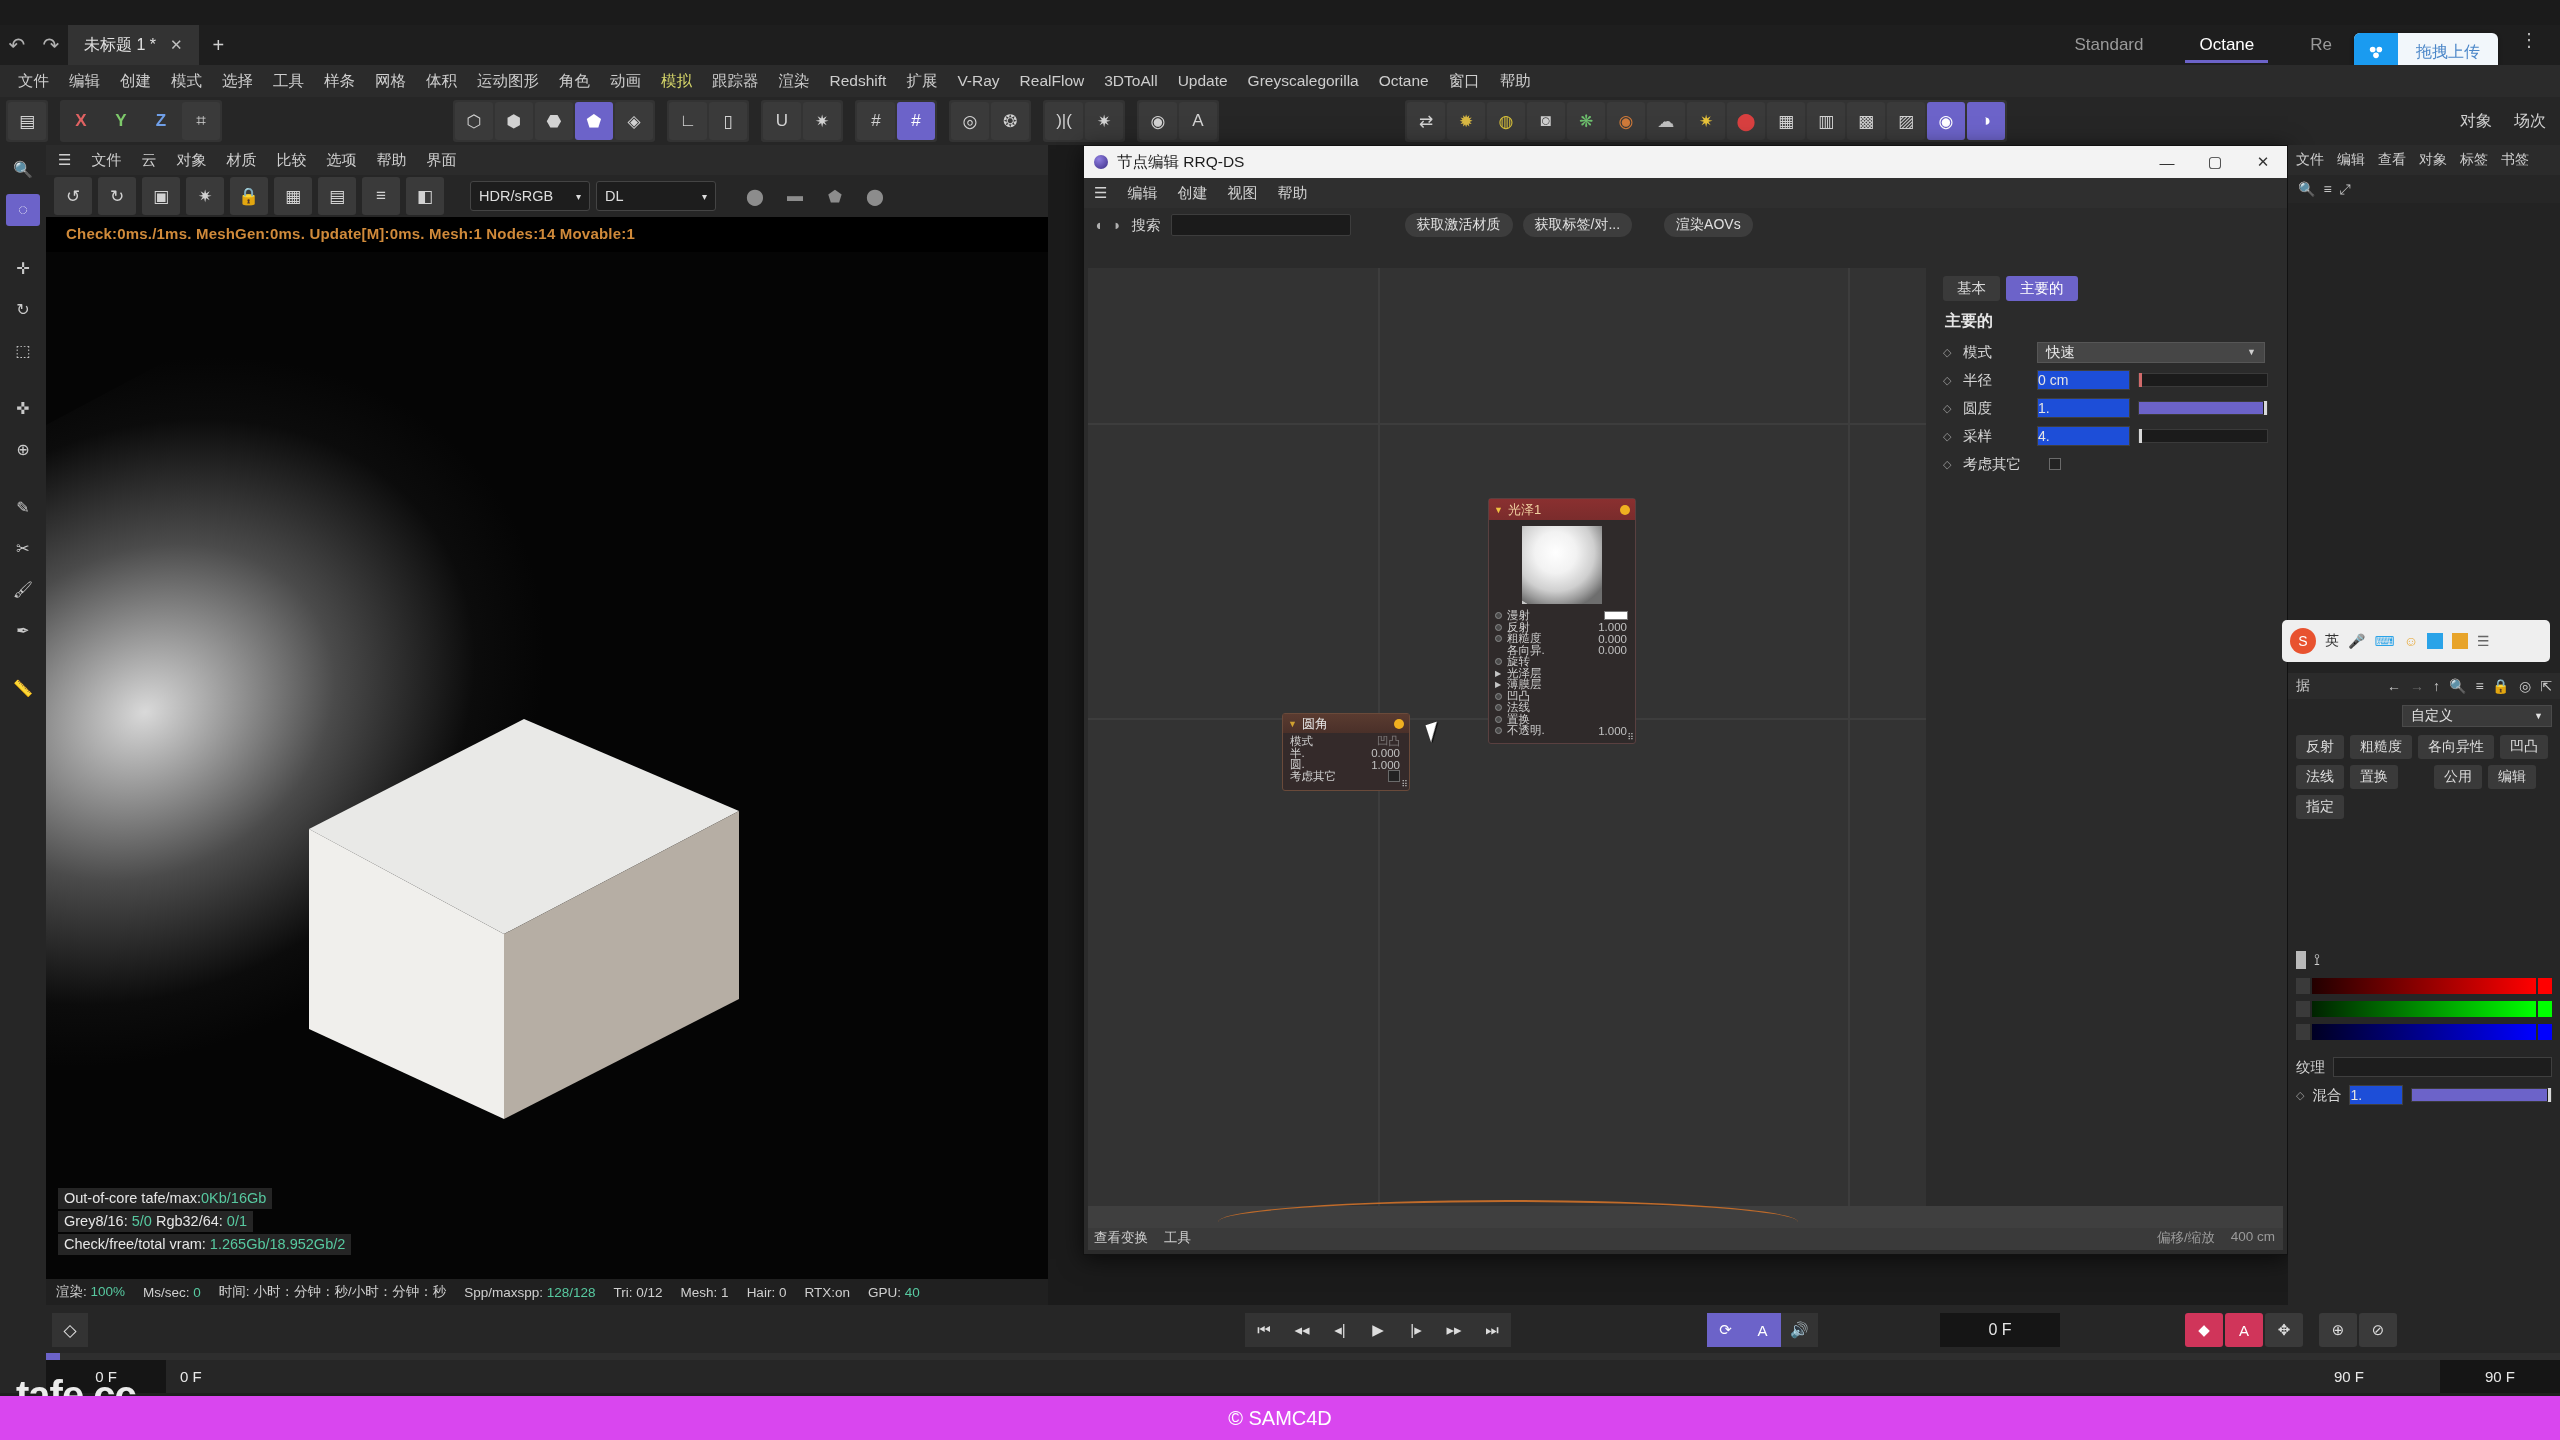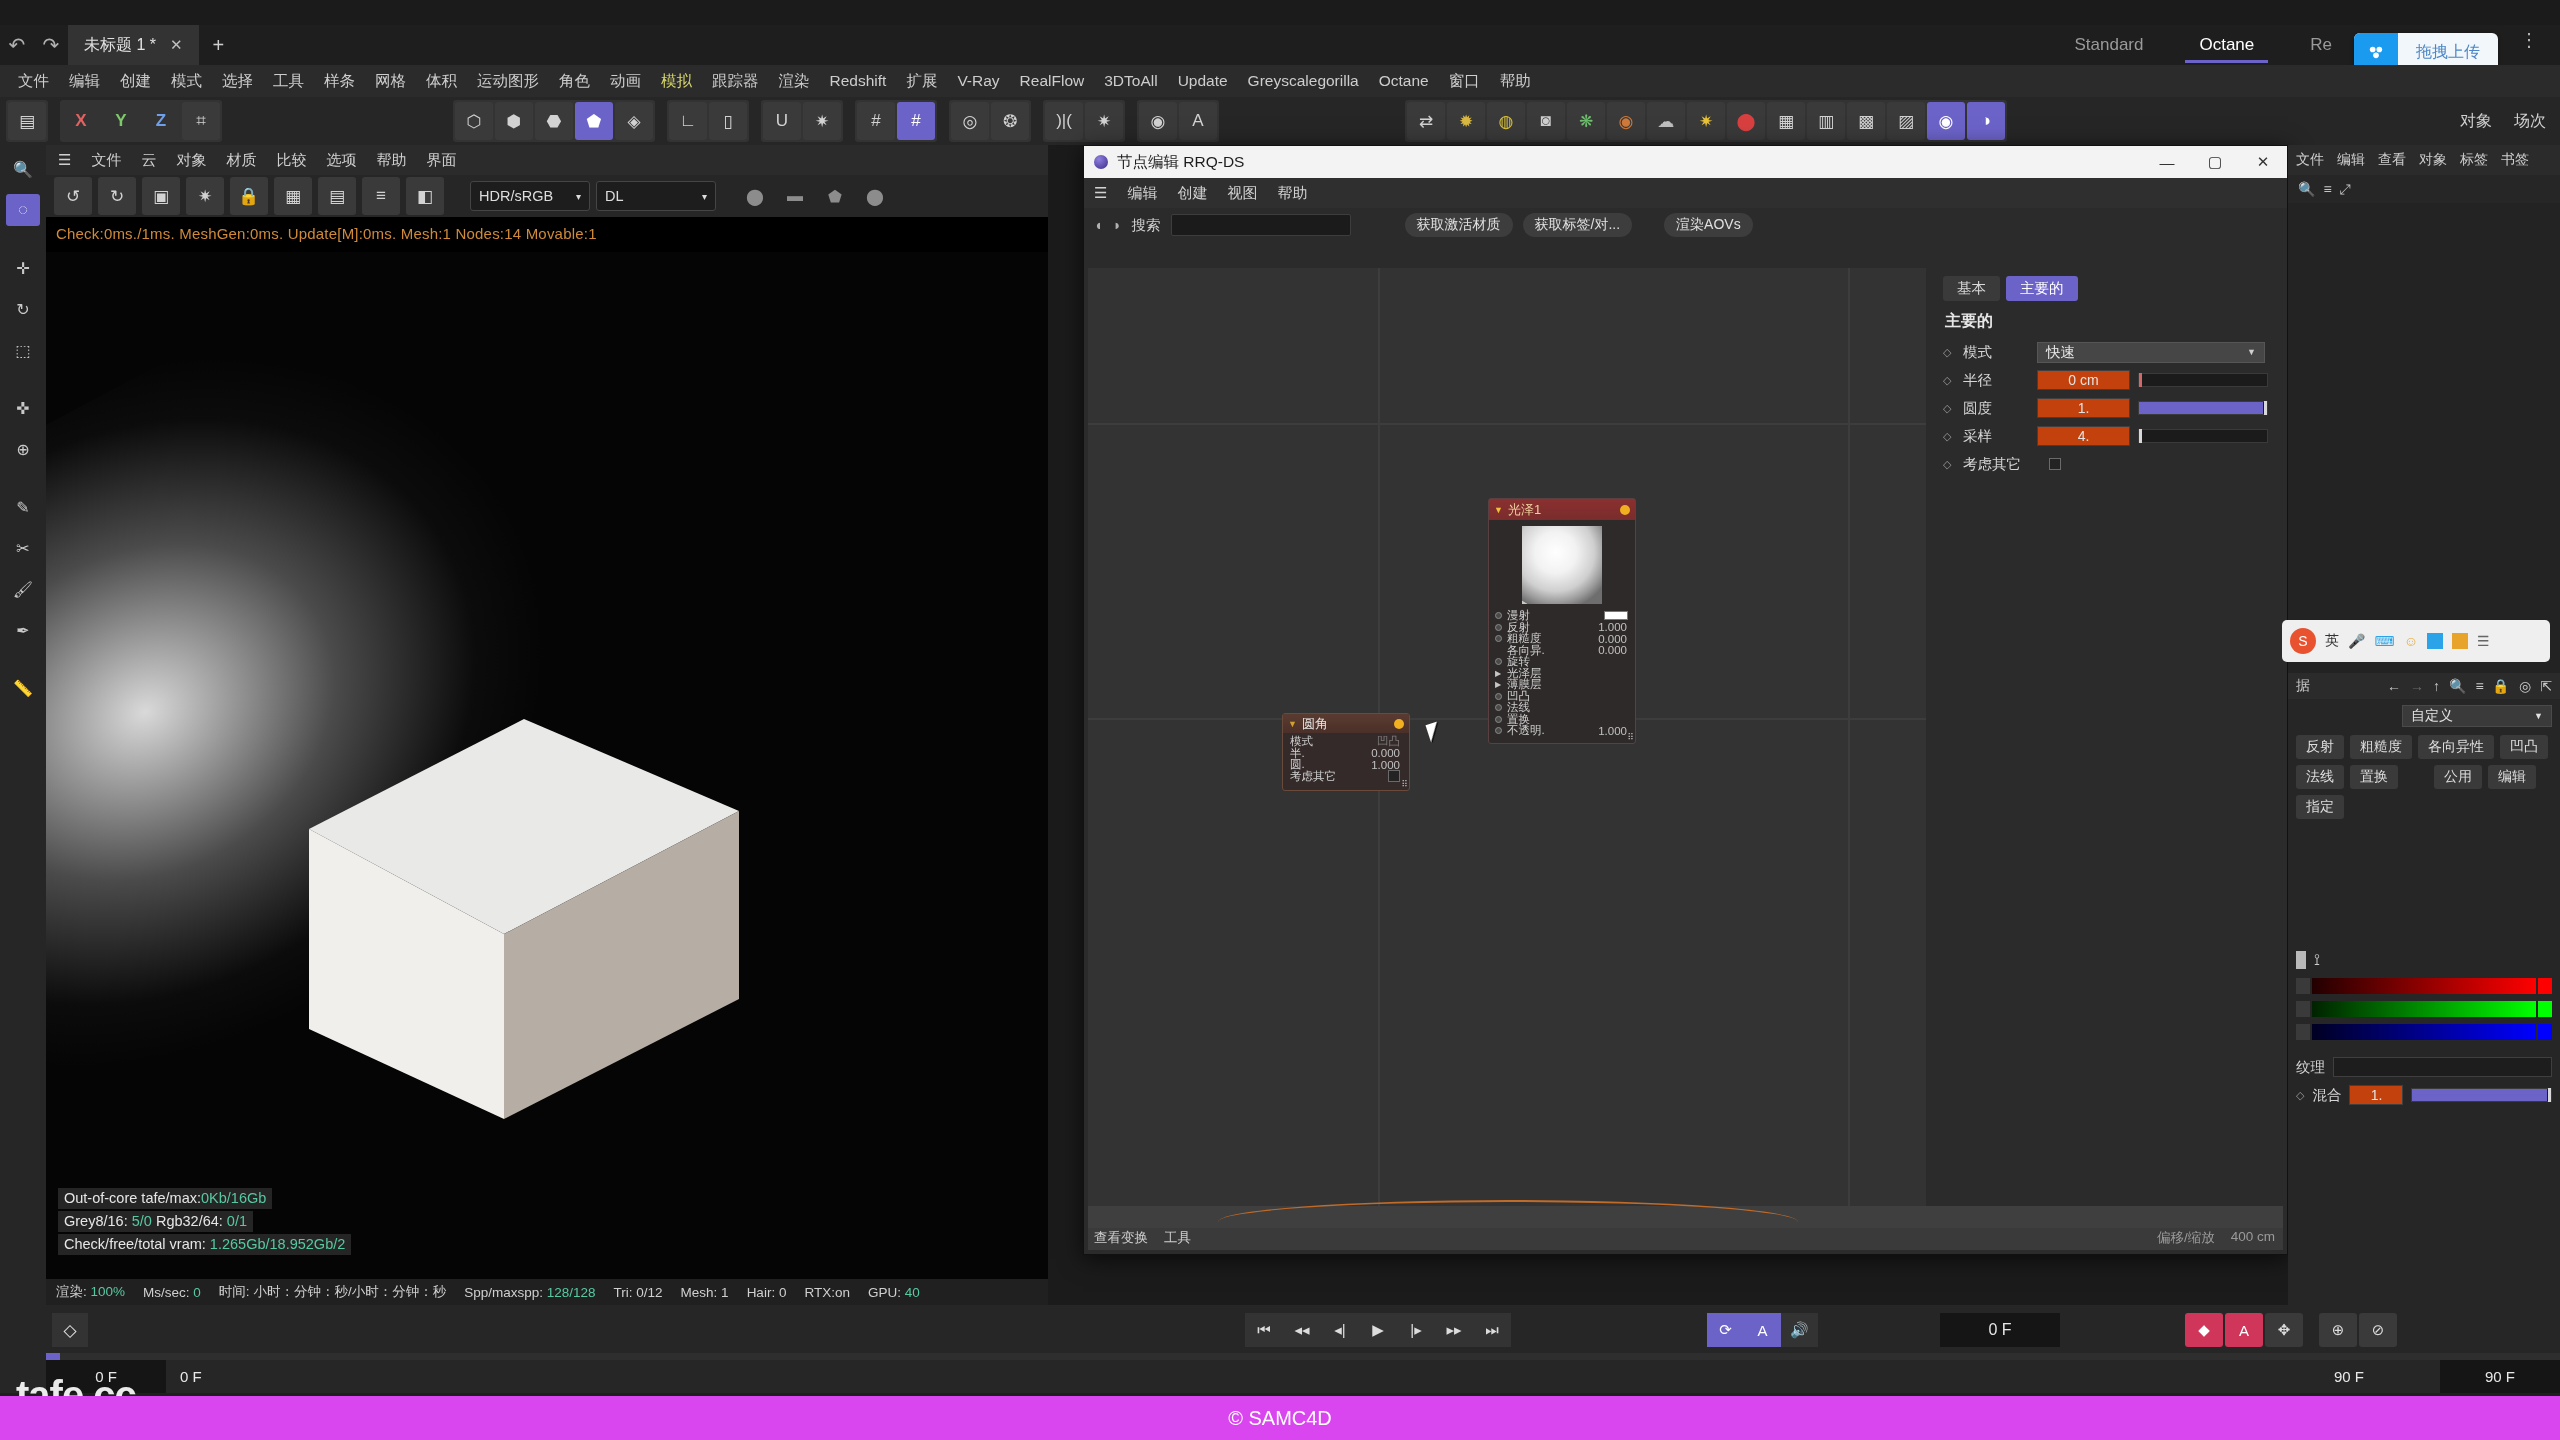--- a/index.html
+++ b/index.html
@@ -112,23 +112,24 @@
   }
   .vp-soft {
     position:absolute; left:-260px; top:120px; width:1100px; height:1000px;
     background: radial-gradient(ellipse 520px 420px at 40% 30%,
       rgba(235,235,235,.92) 0%, rgba(160,160,160,.45) 38%,
       rgba(60,60,60,.12) 66%, rgba(0,0,0,0) 80%);
     transform: rotate(-28deg);
   }
   .vp-status {
     position:absolute; left:0; top:0; width:918px; height:32px;
-    display:flex; align-items:center; padding-left:10px;
+    display:flex; align-items:center; padding-left:20px;
     font-size:15px; color:#d08a3a; background:rgba(0,0,0,.55);
     letter-spacing:.2px;
+    font-weight:bold;
   }
 
   .vp-overlay {
     position:absolute; left:12px; bottom:48px; font-size:14.5px;
     line-height:19px; color:#e6e6e6; font-family:"Liberation Sans", sans-serif;
   }
   .vp-overlay div { background:rgba(45,45,45,.82); padding:1px 6px;
       display:inline-block; margin-bottom:2px; }
   .gval { color:#57c9a0; }
   .vp-renderbar {
@@ -228,22 +229,22 @@
     background:#2b2b2b;
   }
   .attr-tabs { display:flex; gap:6px; padding:8px 0 0 10px; }
   .attr-tab { padding:3px 14px; font-size:14.5px; border-radius:3px;
       background:#3a3a3a; color:#d8d8d8; }
   .attr-tab.active { background:#6c63c9; color:#fff; }
   .attr-h { padding:10px 0 6px 12px; font-size:16px; color:#e7e7e7; font-weight:bold; }
   .arow { display:flex; align-items:center; height:28px; padding-left:10px; gap:8px; }
   .arow .dia { color:#9a9a9a; font-size:11px; width:12px; }
   .arow .nm { width:66px; font-size:14.5px; color:#d6d6d6; }
-  .ainput { height:20px; background:#c2410c; border:1px solid #3f3f3f;
-      display:flex; align-items:center; justify-content:center;
+  .ainput { height:20px; background:#1d4ed8; border:1px solid #3f3f3f;
+      display:flex; align-items:center; justify-content:flex-start;
       font-size:14px; color:#e4e4e4; }
   .adrop { width:228px; height:21px; background:#464646; border:1px solid #565656;
       display:flex; align-items:center; padding:0 8px; font-size:14.5px; color:#e8e8e8; }
   .adrop .cv { margin-left:auto; font-size:9px; color:#cfcfcf; }
   .slider { height:14px; position:relative; background:#1b1b1b;
       border:1px solid #3a3a3a; }
   .slider .fill { position:absolute; left:0; top:0; bottom:0; background:#6c63c9; }
   .slider .knob { position:absolute; top:-1px; bottom:-1px; width:3px; background:#d8d8d8; }
   .chk { width:12px; height:12px; border:1px solid #6a6a6a; background:#232323; }
 

